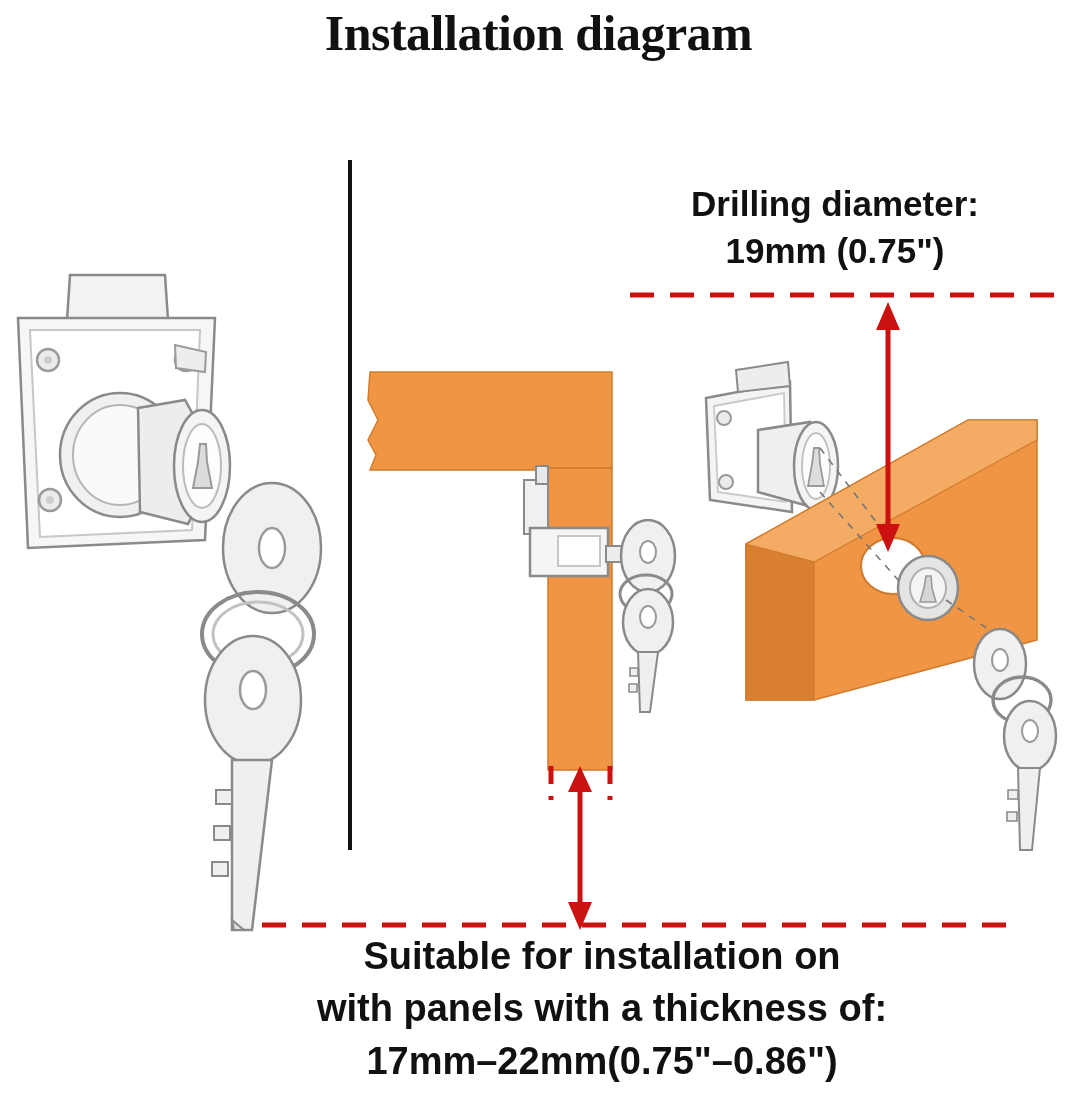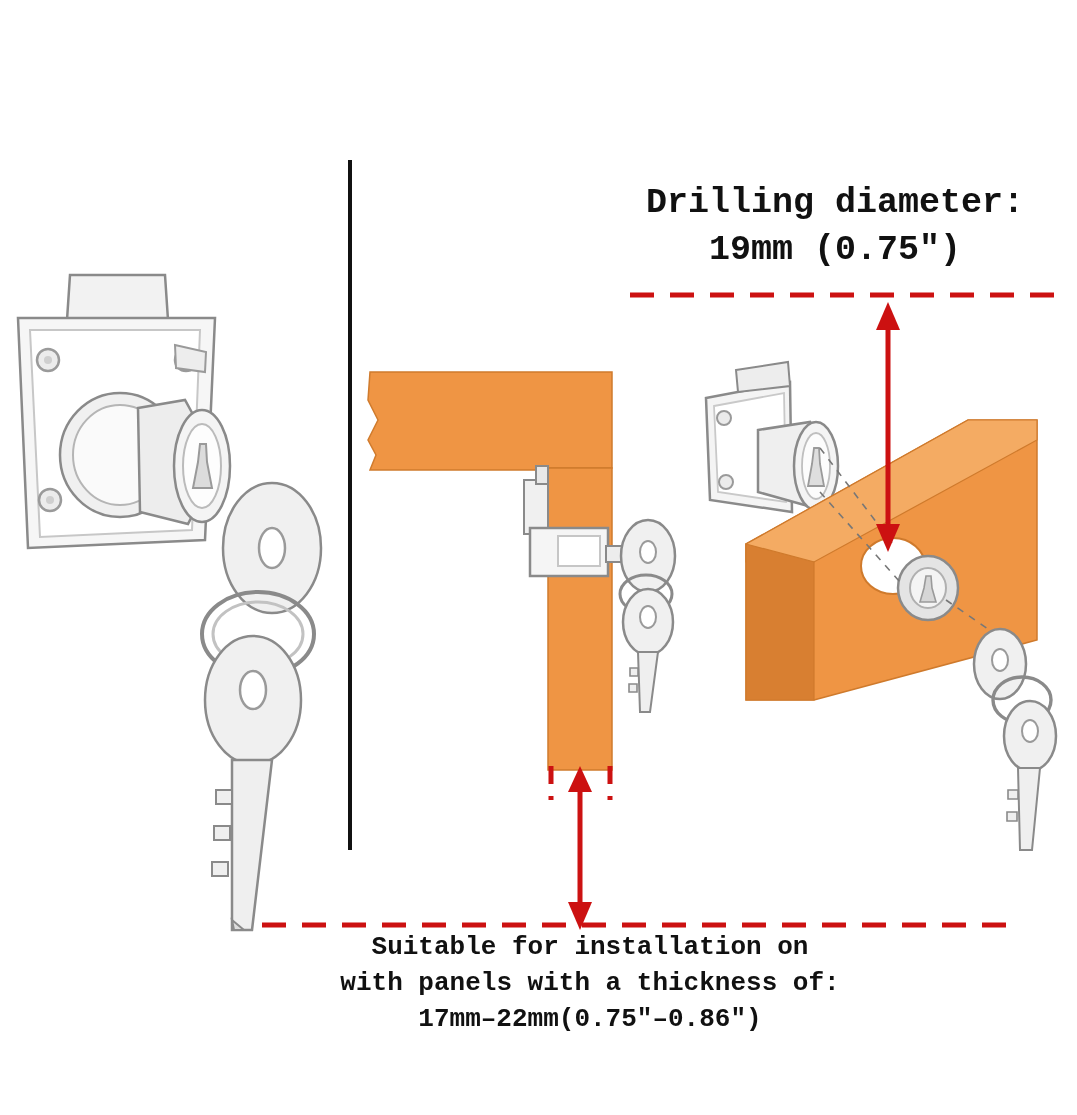--- a/index.html
+++ b/index.html
@@ -39,46 +39,47 @@
   }
   .svg-layer {
     position: absolute;
     left: 0;
     top: 0;
     width: 1077px;
     height: 1115px;
   }
   .callout {
     position: absolute;
-    font-family: Liberation Mono, monospace;
+    font-family: Liberation Sans, sans-serif;
     font-weight: bold;
     color: #111111;
   }
   .drill-text {
     left: 600px;
     top: 180px;
     width: 470px;
     text-align: center;
     font-size: 35px;
     line-height: 1.35;
   }
   .thick-text {
-    left: 240px;
+    left: 252px;
     top: 930px;
     width: 700px;
     text-align: center;
-    font-size: 26px;
+    font-size: 38px;
     line-height: 1.38;
   }
 </style>
 </head>
 <body>
 
 <div id="page">
 
+  <div class="title">Installation diagram</div>
 
   <div class="divider"></div>
 
   <svg class="svg-layer" viewBox="0 0 1077 1115">
 
     <g>
 
       <path d="M70 275 L165 275 L168 320 L67 320 Z" fill="#f2f2f2" stroke="#8a8a8a" stroke-width="2.5"></path>
 
       <path d="M18 318 L215 318 L205 540 L28 548 Z" fill="#f6f6f6" stroke="#8a8a8a" stroke-width="2.5"></path>

